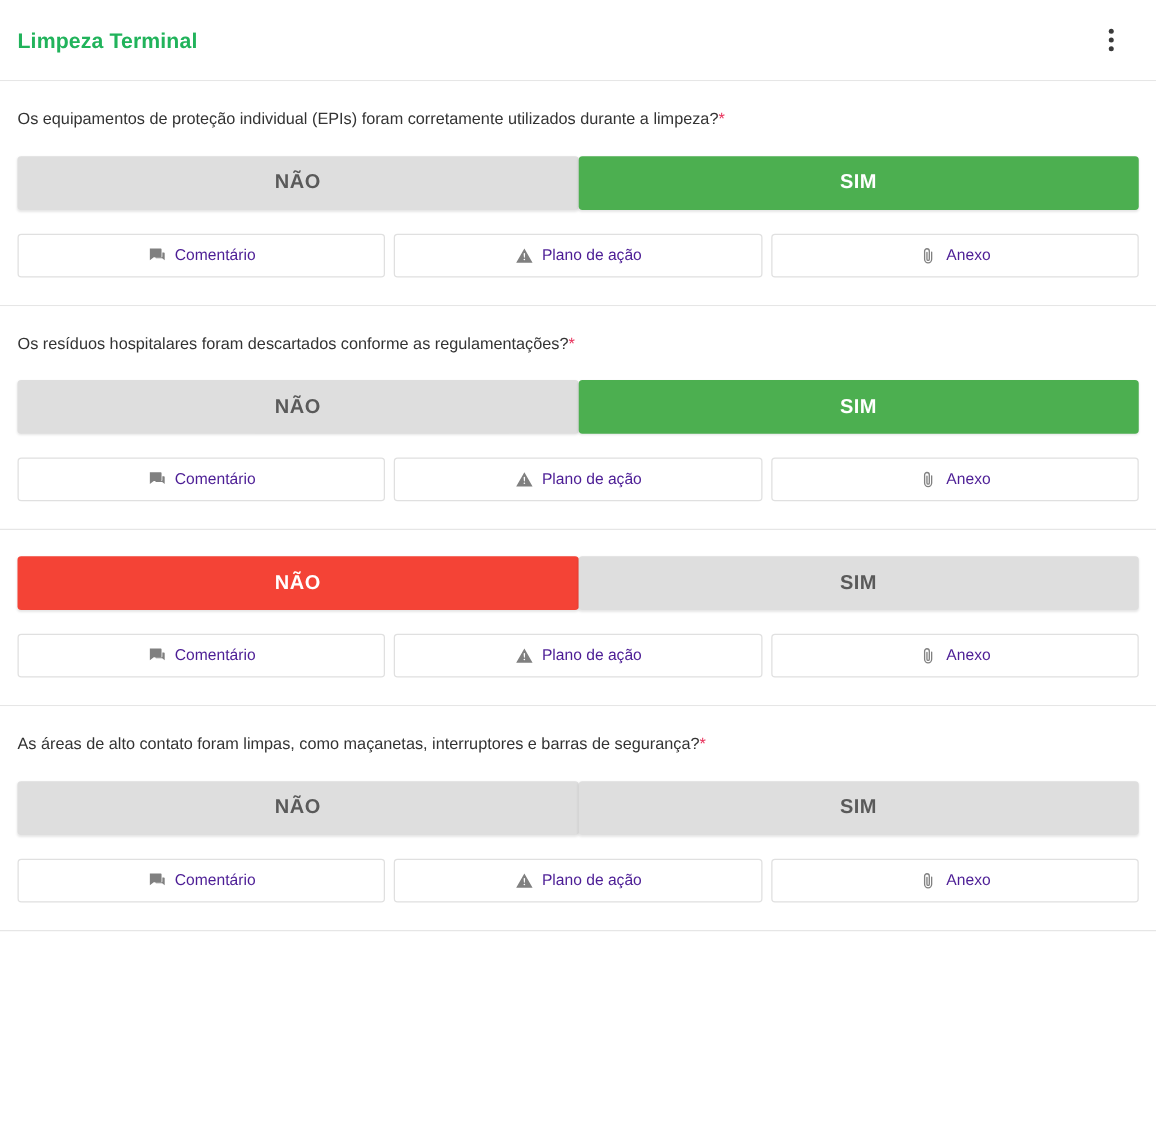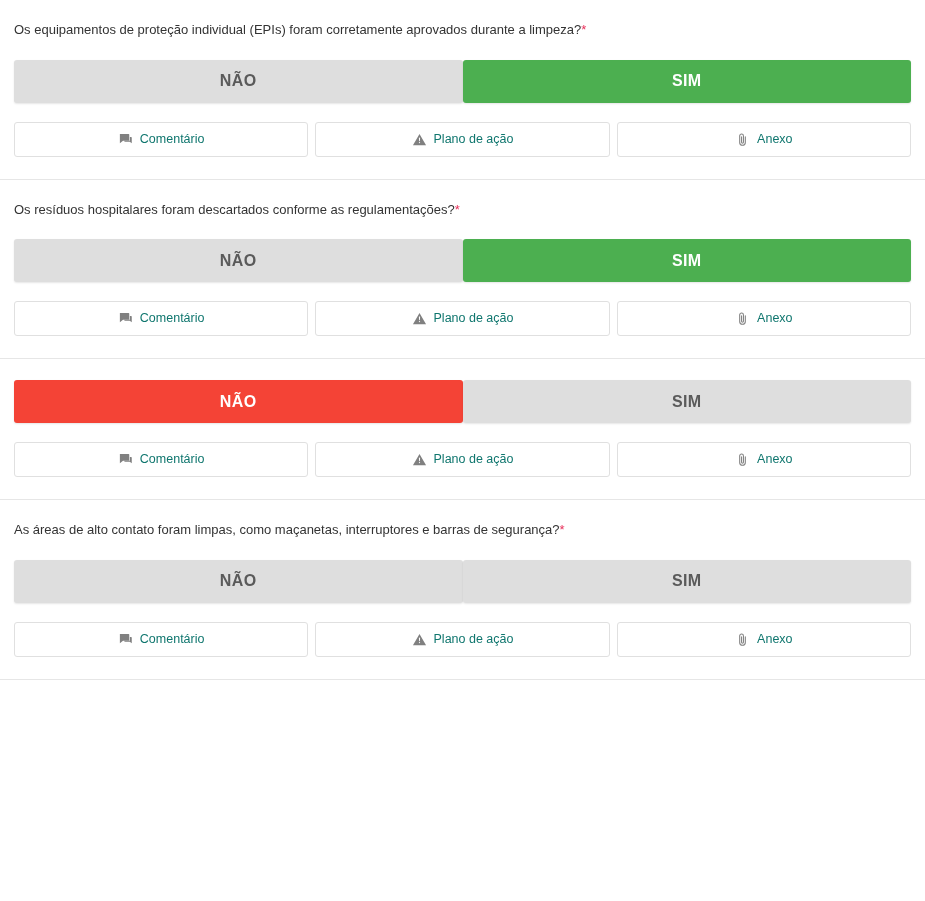--- a/index.html
+++ b/index.html
@@ -126,31 +126,39 @@
   .act-icon {
     width: 15px;
     height: 15px;
     display: flex;
     align-items: center;
     justify-content: center;
     flex: 0 0 auto;
   }
   .act-icon svg { display: block; }
 
-  .act-label { line-height: 1; color: #0f766e; }
+  .act-label { line-height: 1; color: #4c1d95; }
 </style>
 </head>
 <body>
 
 <div class="app">
 
+  <div class="header">
+    <div class="page-title">Limpeza Terminal</div>
+    <div class="kebab">
+      <span></span>
+      <span></span>
+      <span></span>
+    </div>
+  </div>
 
   <div class="questions" id="questions-container">
       <div class="question">
-        <div class="q-text"><span>Os equipamentos de proteção individual (EPIs) foram corretamente aprovados durante a limpeza?</span><span class="q-req">*</span></div>
+        <div class="q-text"><span>Os equipamentos de proteção individual (EPIs) foram corretamente utilizados durante a limpeza?</span><span class="q-req">*</span></div>
         <div class="answers">
           <button class="ans-btn neutral">NÃO</button>
           <button class="ans-btn yes">SIM</button>
         </div>
         <div class="actions">
           <div class="act-btn">
             <span class="act-icon">
               <svg width="15" height="15" viewBox="0 0 24 24" fill="#808080">
                 <path d="M3 3h14a1 1 0 0 1 1 1v9a1 1 0 0 1-1 1H8l-5 4V3z"></path>
                 <path d="M19 8h2a1 1 0 0 1 1 1v9l-3.2-2.5H11a1 1 0 0 1-1-1v-.5h8a1 1 0 0 0 1-1V8z"></path>

